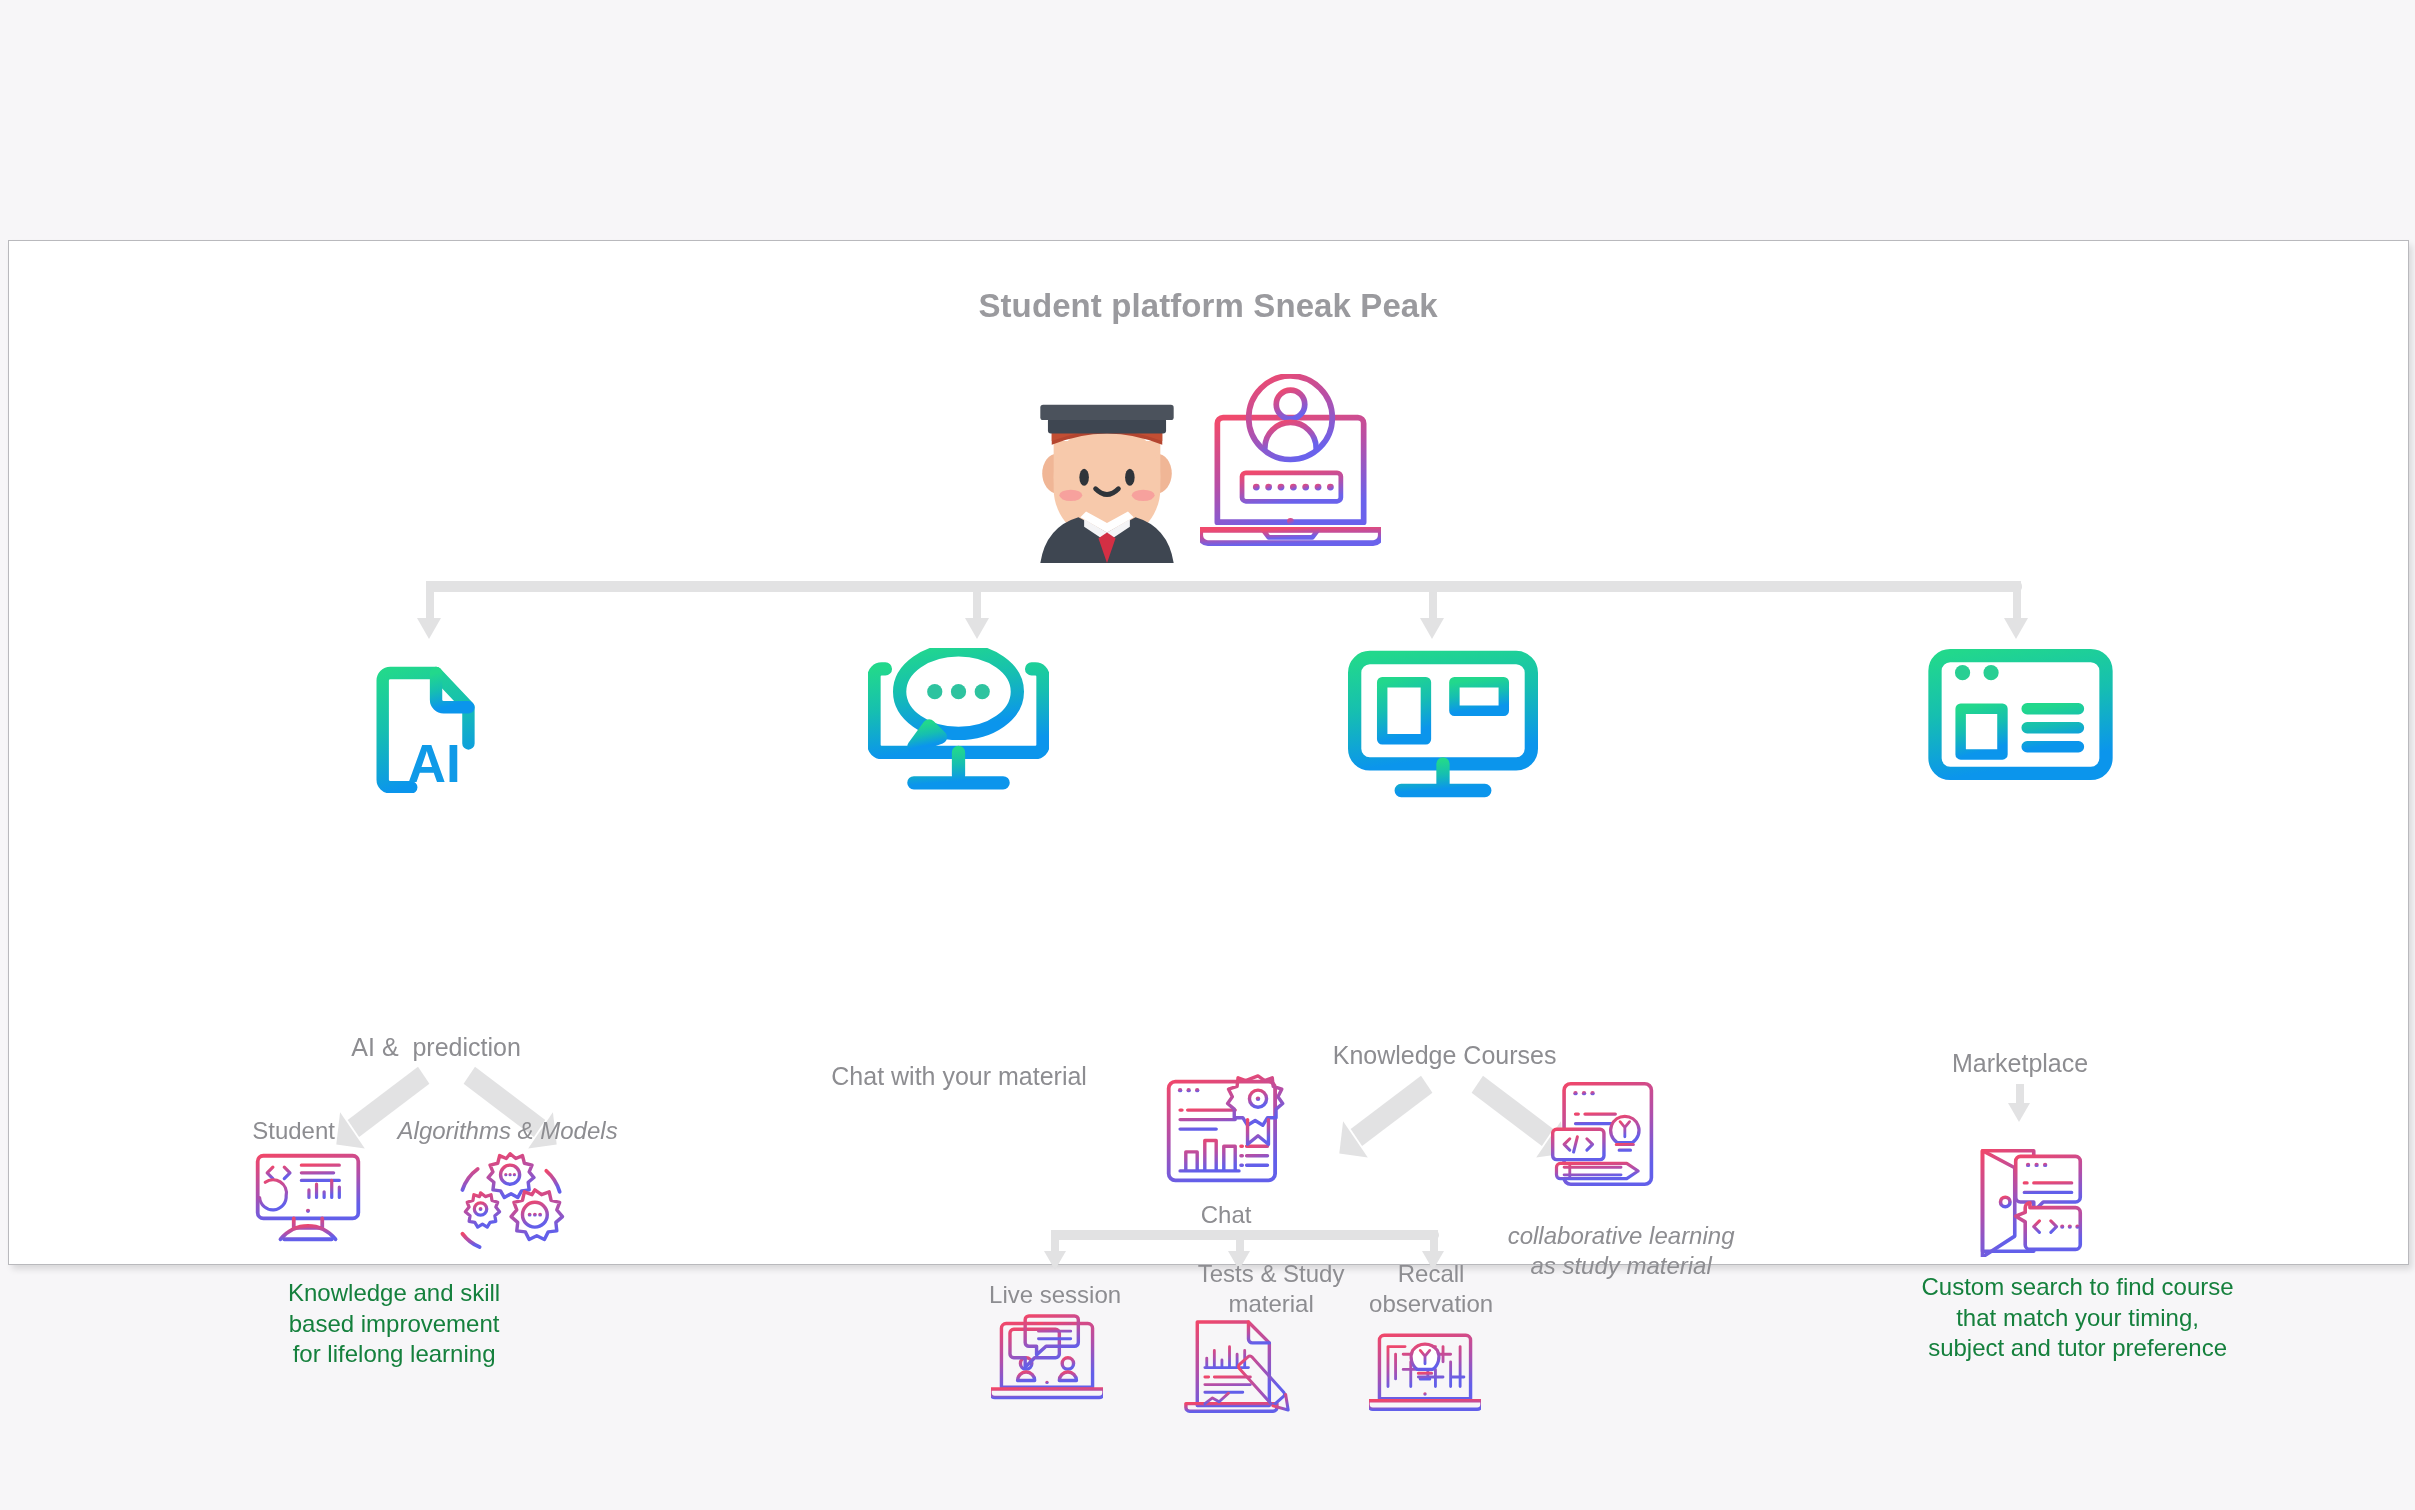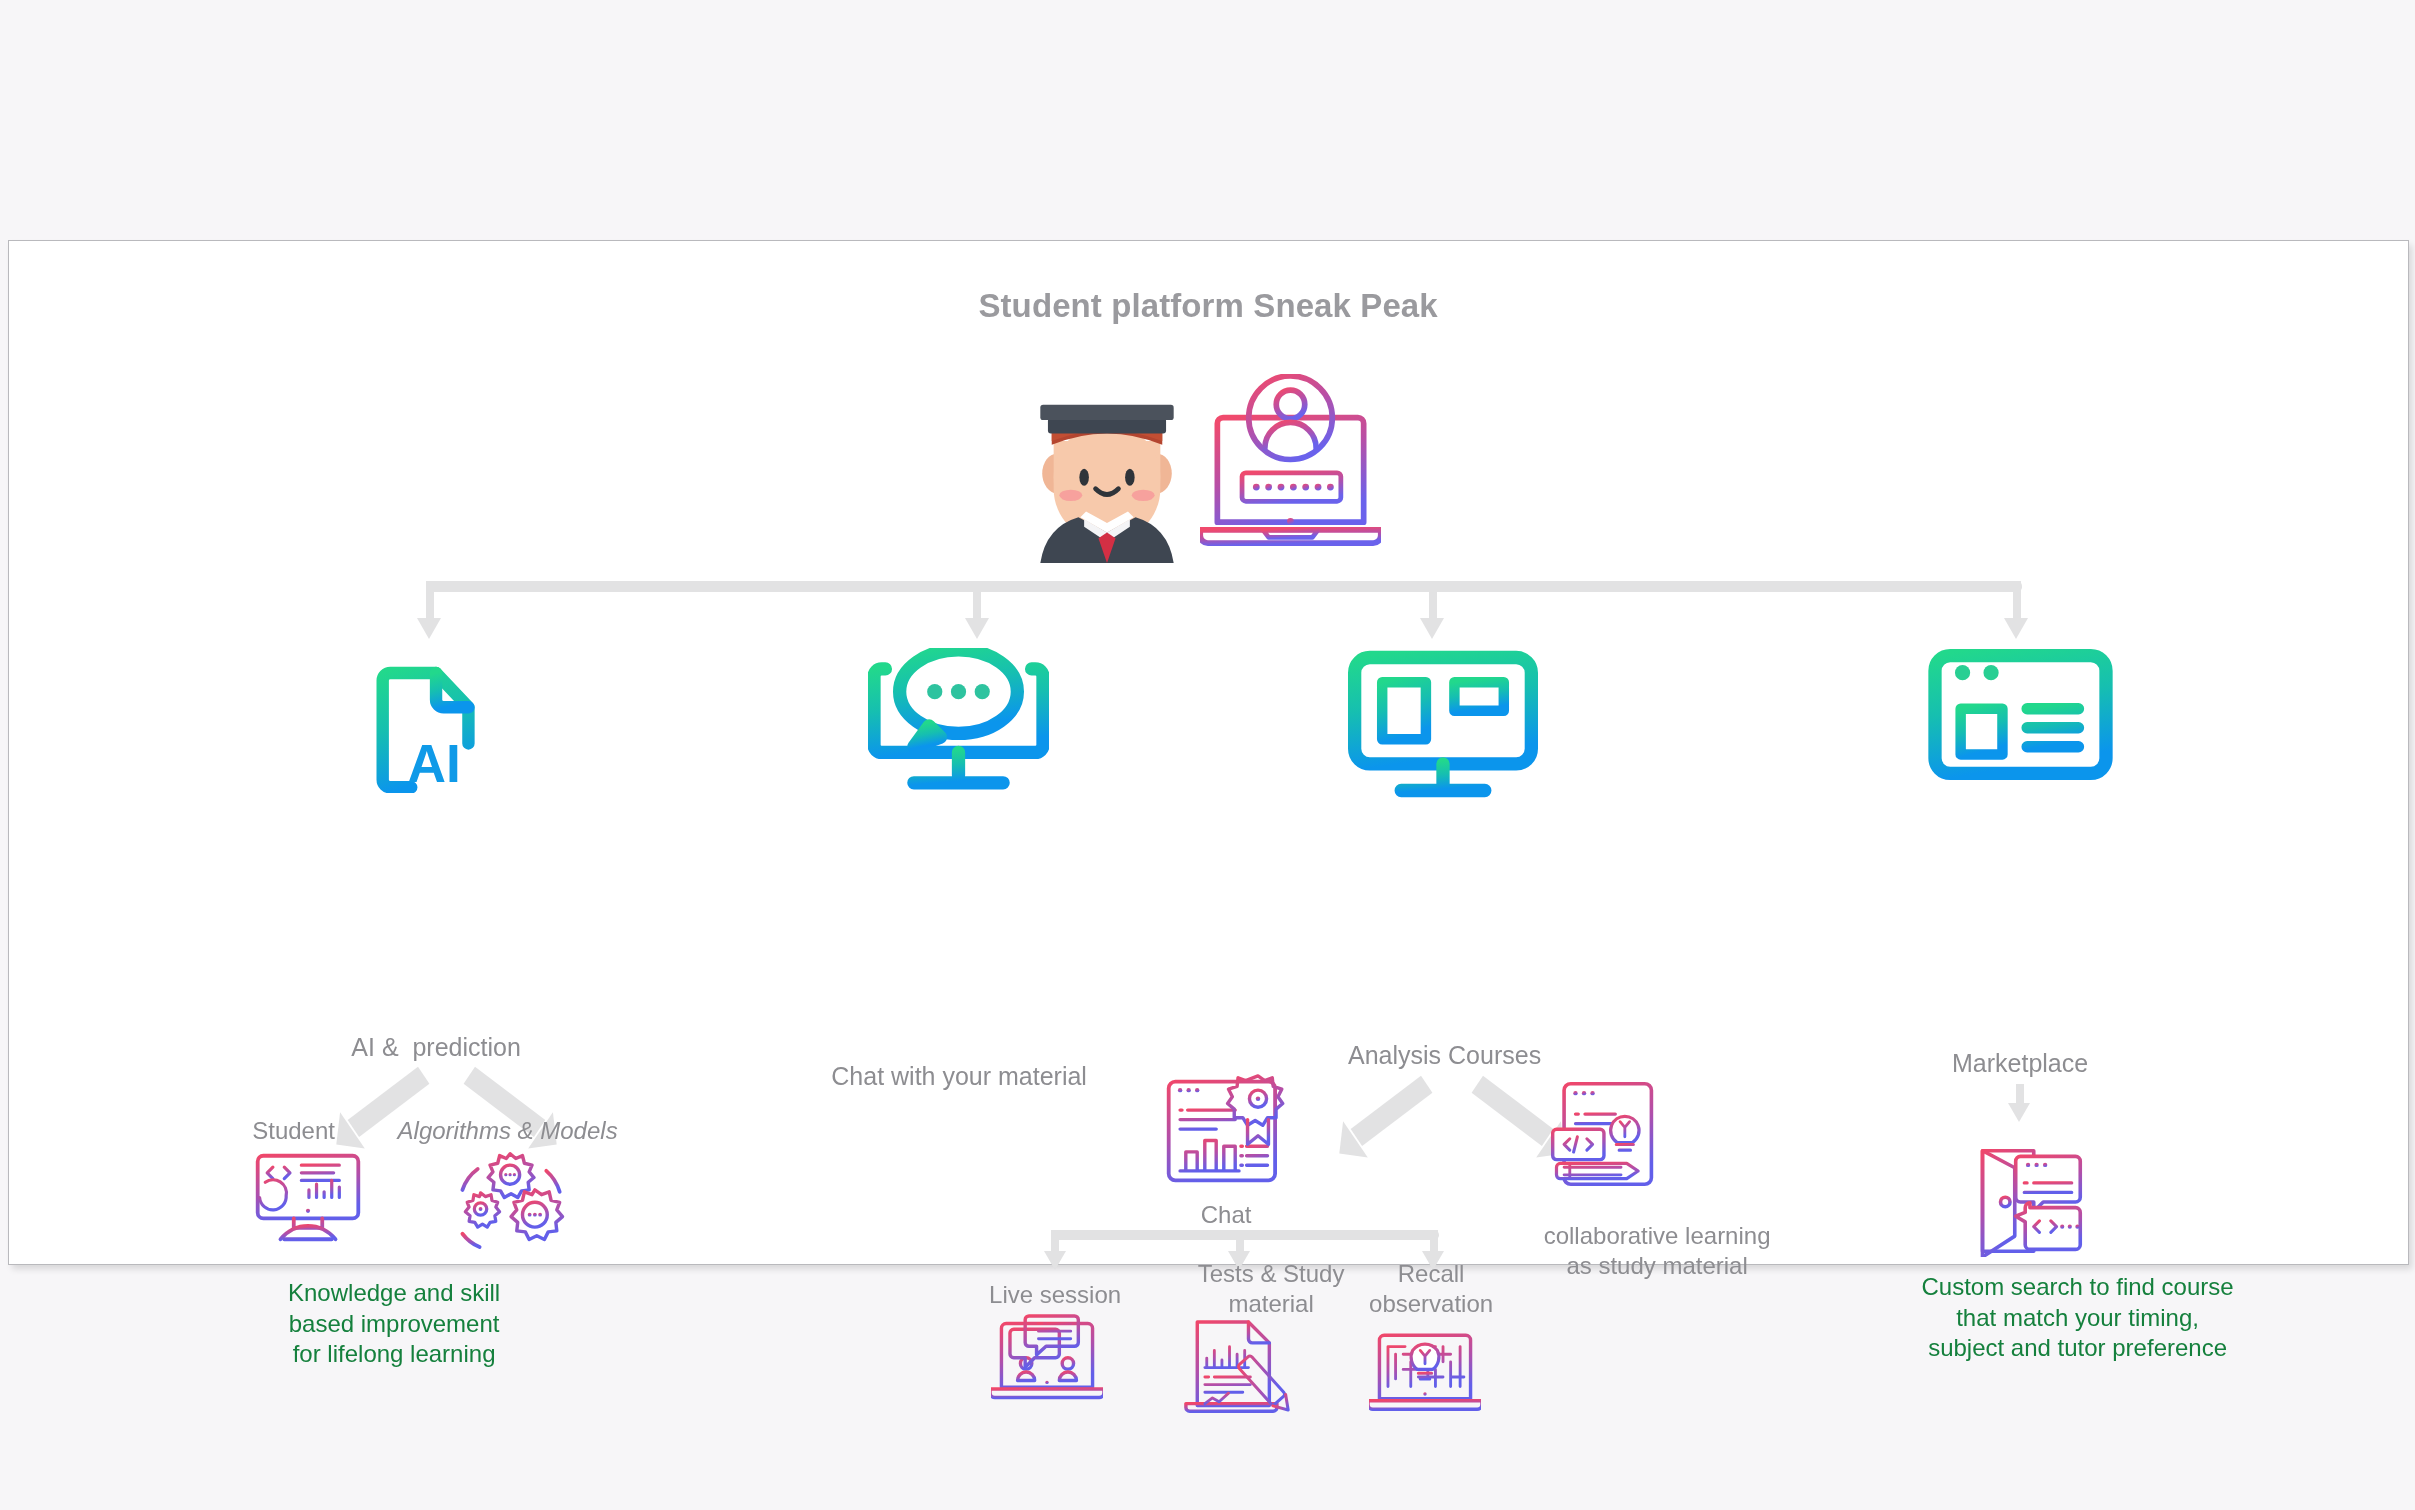--- a/index.html
+++ b/index.html
@@ -275,21 +275,21 @@
     <div class="icon" style="left:1339px; top:407px; width:190px; height:152px;">
       <svg viewBox="0 0 200 160" fill="none" stroke="url(#gGB)" stroke-width="14" stroke-linecap="round" stroke-linejoin="round">
         <rect x="7" y="10" width="186" height="112" rx="16"></rect>
         <path d="M100 122 v22 M56 150 h88"></path>
         <rect x="36" y="36" width="46" height="60" stroke-width="11"></rect>
         <path d="M112 36 h52 v30 h-52 z" stroke-width="11"></path>
         <path d="M130 52 h18" stroke-width="9"></path>
         <path d="M112 84 h52" stroke-width="12"></path>
       </svg>
     </div>
-    <div class="label lvl1" style="left:1303px; top:799px; width:266px;">Analysis Courses</div>
+    <div class="label lvl1" style="left:1303px; top:799px; width:266px;">Knowledge Courses</div>
 
     <div class="diag" style="left:1317px; top:829px; width:114px; height:95px;">
       <svg viewBox="0 0 120 100">
         <g fill="#e2e2e3">
           <path d="M100 6 L112 24 L38 80 L26 62 Z"></path>
           <path d="M44 92 L14 88 L18 54 Z"></path>
         </g>
       </svg>
     </div>
     <div class="diag" style="left:1455px; top:829px; width:114px; height:95px;">
@@ -408,21 +408,21 @@
           <path d="M-14 -8 a15 15 0 0 1 28 0 a15 15 0 0 1 -6 18 h-16 a15 15 0 0 1 -6 -18 z" stroke-width="3.4" fill="#fff"></path>
           <path d="M-9 12 h18 M-6 18 h12" stroke-width="3.2"></path>
           <path d="M0 4 v-10 l-5 -6 M0 -6 l5 -6" stroke-width="3"></path>
         </g>
         <path d="M66 82 h38 M60 82 h1.5" stroke-width="3.4"></path>
 
         <path d="M14 90 h70 l12 8 l-12 8 h-70 a4 4 0 0 1 -4 -4 v-8 a4 4 0 0 1 4 -4 z" stroke-width="3.4" fill="#fff"></path>
         <path d="M24 90 v16 M18 94 h60 M18 102 h60" stroke-width="3"></path>
       </svg>
     </div>
-    <div class="label lvl2" style="left:1520px; top:980px; width:257px;">collaborative learning
+    <div class="label lvl2" style="left:1484px; top:980px; width:257px;font-style:italic;">collaborative learning
 as study material</div>
 
     <div class="icon" style="left:1919px; top:407px; width:185px; height:133px;">
       <svg viewBox="0 0 194 140" fill="none" stroke="url(#gGB)" stroke-width="14" stroke-linecap="round" stroke-linejoin="round">
         <rect x="7" y="8" width="180" height="124" rx="16"></rect>
         <path d="M7 44 h180"></path>
         <g fill="#28cf93" stroke="none">
           <circle cx="36" cy="26" r="8"></circle>
               <circle cx="66" cy="26" r="8"></circle>
         </g>

